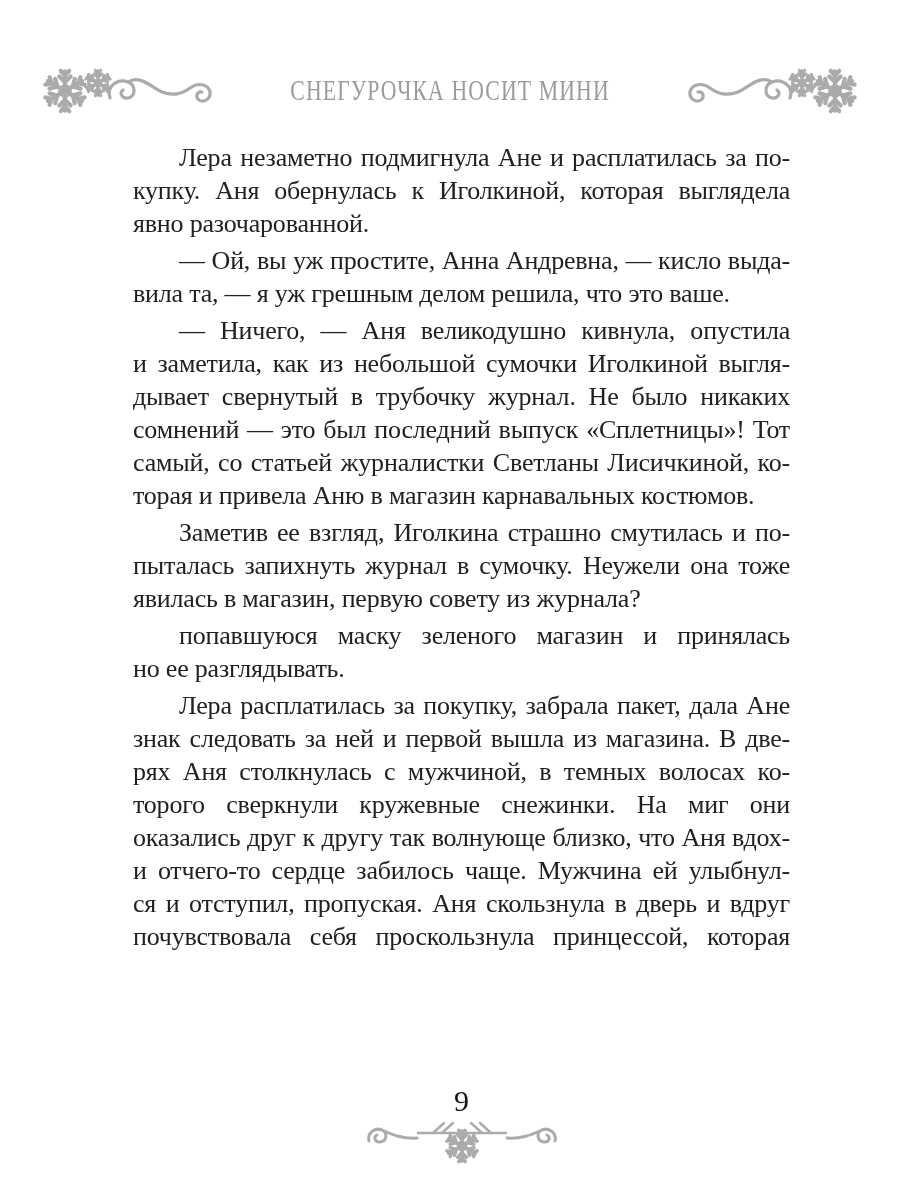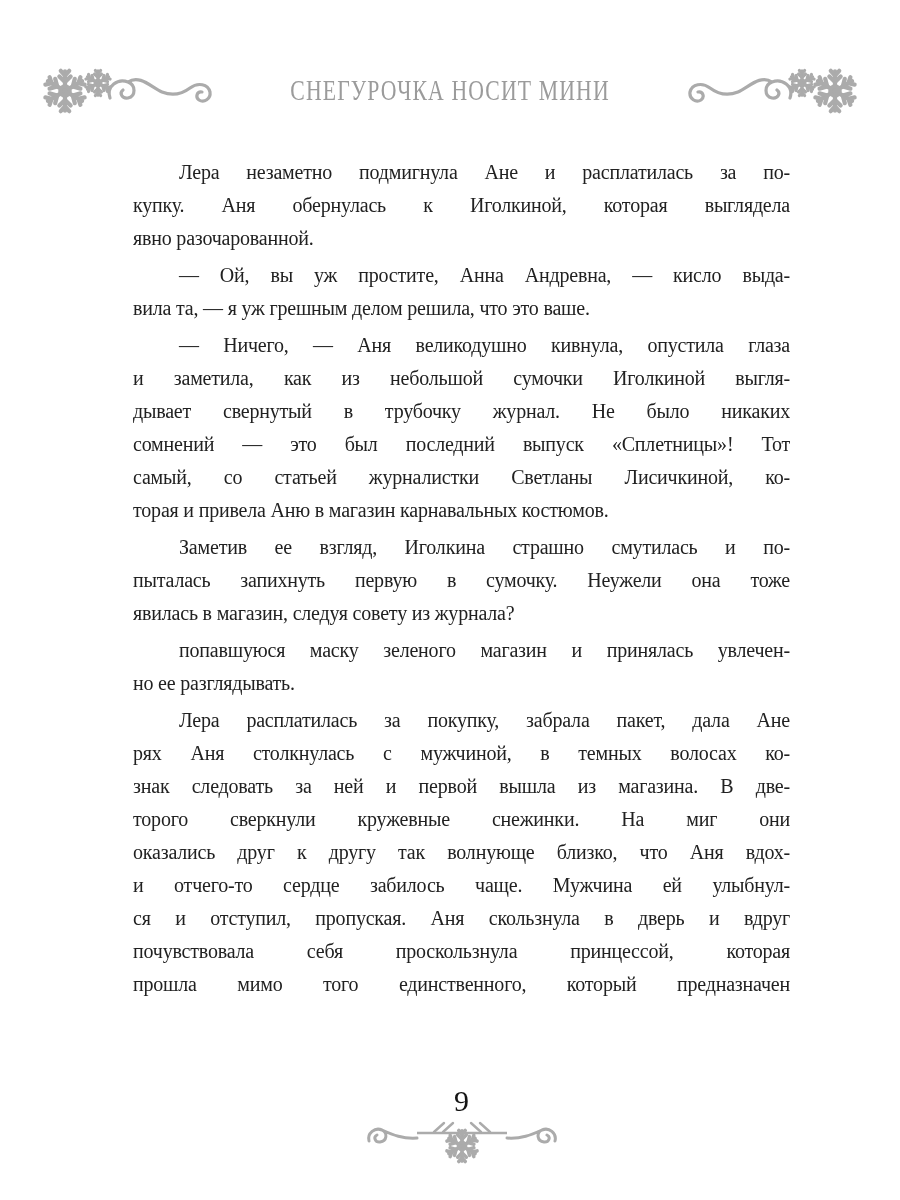--- a/index.html
+++ b/index.html
@@ -13,22 +13,22 @@
   
   .chapter-header{position:absolute;top:56px;left:0;width:100%;height:68px;
     display:flex;align-items:center;justify-content:center;gap:24px;color:var(--ornament);}
   .chapter-title{margin:0;font-family:"Liberation Serif",serif;font-weight:400;
     font-size:29px;letter-spacing:1.5px;color:var(--heading);white-space:nowrap;line-height:1;}
   .chapter-title .squish{display:inline-block;transform:scaleX(0.75);transform-origin:center;}
   .orn{color:var(--ornament);flex:0 0 auto;}
   .mirrored{transform:scaleX(-1);}
 
   
-  .text-column{position:absolute;left:133px;top:156px;width:657px;
-    font-family:"Liberation Serif",serif;font-size:20px;line-height:33px;
+  .text-column{position:absolute;left:133px;top:141px;width:657px;
+    font-family:"Liberation Serif",serif;font-size:26px;line-height:33px;
     letter-spacing:-0.2px;color:var(--text);}
   .para{margin:0 0 4px 0;}
   .line{text-align:justify;text-align-last:justify;white-space:normal;overflow:hidden;height:33px;}
   .line.endline{text-align-last:left;}
   .para .line:first-child{text-indent:46px;}
 
   
   .page-footer{position:absolute;left:133px;top:1086px;width:657px;text-align:center;}
   .page-number{font-family:"Liberation Serif",serif;font-size:30px;line-height:1;
     color:var(--page-number);margin:0 0 3px 0;}
@@ -88,37 +88,36 @@
       <div class="para">
         <div class="line">— Ничего, — Аня великодушно кивнула, опустила глаза</div>
         <div class="line">и заметила, как из небольшой сумочки Иголкиной выгля-</div>
         <div class="line">дывает свернутый в трубочку журнал. Не было никаких</div>
         <div class="line">сомнений — это был последний выпуск «Сплетницы»! Тот</div>
         <div class="line">самый, со статьей журналистки Светланы Лисичкиной, ко-</div>
         <div class="line endline">торая и привела Аню в магазин карнавальных костюмов.</div>
       </div>
       <div class="para">
         <div class="line">Заметив ее взгляд, Иголкина страшно смутилась и по-</div>
-        <div class="line">пыталась запихнуть первую в сумочку. Неужели она тоже</div>
-        <div class="line endline">явилась в магазин, следуя совету из журнала?</div>
+        <div class="line">пыталась запихнуть журнал в сумочку. Неужели она тоже</div>
+        <div class="line endline">явилась в магазин, первую совету из журнала?</div>
       </div>
       <div class="para">
         <div class="line">попавшуюся маску зеленого магазин и принялась увлечен-</div>
         <div class="line endline">но ее разглядывать.</div>
       </div>
       <div class="para">
         <div class="line">Лера расплатилась за покупку, забрала пакет, дала Ане</div>
+        <div class="line">знак следовать за ней и первой вышла из магазина. В две-</div>
         <div class="line">рях Аня столкнулась с мужчиной, в темных волосах ко-</div>
-        <div class="line">знак следовать за ней и первой вышла из магазина. В две-</div>
         <div class="line">торого сверкнули кружевные снежинки. На миг они</div>
         <div class="line">оказались друг к другу так волнующе близко, что Аня вдох-</div>
         <div class="line">и отчего-то сердце забилось чаще. Мужчина ей улыбнул-</div>
         <div class="line">ся и отступил, пропуская. Аня скользнула в дверь и вдруг</div>
         <div class="line">почувствовала себя проскользнула принцессой, которая</div>
-        <div class="line">прошла мимо того единственного, который предназначен</div>
       </div>
     </main>
 
   <footer class="page-footer">
     <div class="page-number">9</div>
     <svg class="footer-orn" width="200" height="52" viewBox="0 0 200 52">
       <path d="M55,14 H145" stroke="currentColor" stroke-width="2.4" fill="none"></path>
       <path d="M72,13 L82,4 M81,13 L91,4 M109,4 L119,13 M118,4 L128,13" stroke="currentColor" stroke-width="2.4" fill="none" stroke-linecap="round"></path>
       <use href="#sf" transform="translate(100,27) scale(0.36)" stroke="currentColor" stroke-width="10"></use>
       <use href="#curl" transform="translate(3,6)" stroke="currentColor" stroke-width="3"></use>

